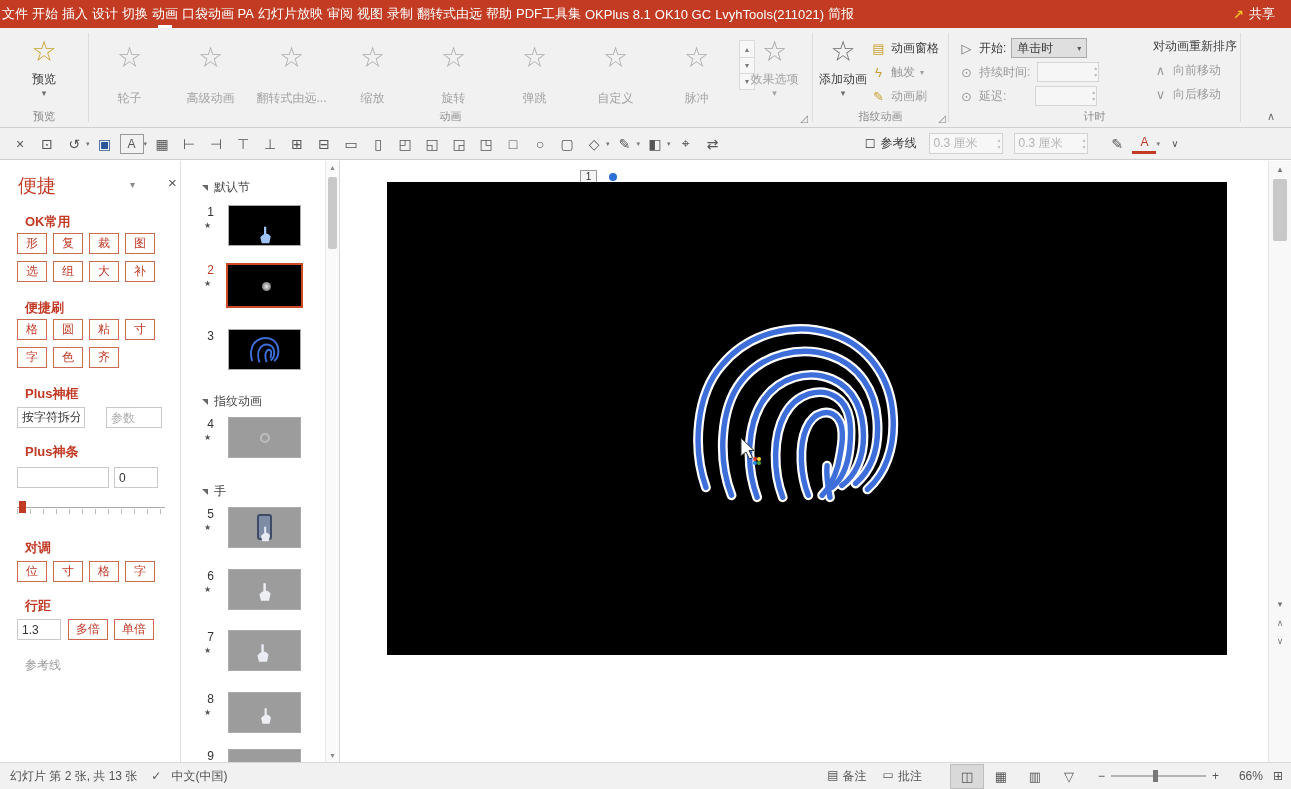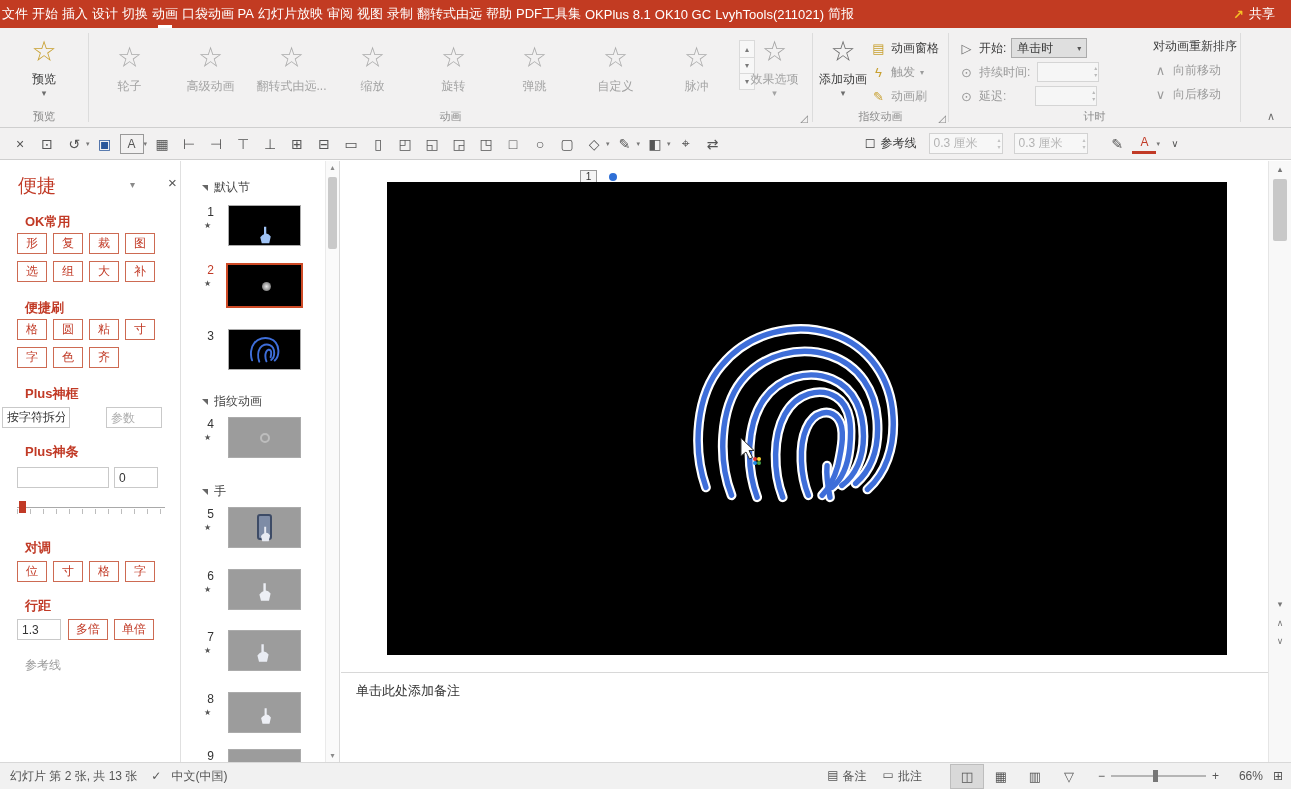--- a/index.html
+++ b/index.html
@@ -18,21 +18,21 @@
 
   
   .ribbon { position:absolute; top:28px; left:0; right:0; height:100px; background:#F2F1F1;
             border-bottom:1px solid #CFCFCF; }
   .rgroup { position:absolute; top:0; height:100%; }
   .glabel { position:absolute; bottom:3px; left:0; right:0; text-align:center; font-size:11px; color:#8a8a8a; }
   .vdiv { position:absolute; top:5px; bottom:5px; width:1px; background:#DCDCDC; }
   .anim-strip { position:absolute; display:flex; }
   .anim-item { width:81px; text-align:center; cursor:default; }
   .anim-star { font-size:28px; line-height:40px; color:#ACACAC; }
-  .anim-label { font-size:12px; color:#A3A3A3; margin-top:0; }
+  .anim-label { font-size:12px; color:#A3A3A3; margin-top:12px; }
   .bigbtn { position:absolute; text-align:center; cursor:default; }
   .bigbtn .ic { font-size:28px; line-height:38px; color:#6d6d6d; }
   .bigbtn .lbl { font-size:12px; color:#3b3b3b; }
   .bigbtn .drop { font-size:9px; color:#6d6d6d; line-height:10px; }
   .bigbtn.dis .ic, .bigbtn.dis .lbl, .bigbtn.dis .drop { color:#A3A3A3; }
   .gallery-scroll { position:absolute; display:flex; flex-direction:column; border:1px solid #DADADA; background:#F7F7F7; }
   .gsbtn { width:14px; height:16px; font-size:8px; color:#7a7a7a; display:flex; align-items:center; justify-content:center; }
   .gsbtn + .gsbtn { border-top:1px solid #DADADA; }
   .smallrow { position:absolute; display:flex; align-items:center; gap:5px; font-size:12px; white-space:nowrap; }
   .sic { font-size:13px; color:#C8A030; width:15px; text-align:center; }
@@ -357,21 +357,21 @@
     <div class="p-abs p-h" style="top:138px;">便捷刷</div>
     <div class="rbtn" style="left:17px;top:158px;">格</div>
     <div class="rbtn" style="left:53px;top:158px;">圆</div>
     <div class="rbtn" style="left:89px;top:158px;">粘</div>
     <div class="rbtn" style="left:125px;top:158px;">寸</div>
     <div class="rbtn" style="left:17px;top:186px;">字</div>
     <div class="rbtn" style="left:53px;top:186px;">色</div>
     <div class="rbtn" style="left:89px;top:186px;">齐</div>
 
     <div class="p-abs p-h" style="top:224px;">Plus神框</div>
-    <input class="pinput" style="left: 2px; top: 246px; width: 68px;" value="按字符拆分">
+    <input class="pinput" style="left: 17px; top: 246px; width: 68px;" value="按字符拆分">
     <input class="pinput" style="left: 106px; top: 246px; width: 56px;" placeholder="参数">
 
     <div class="p-abs p-h" style="top:282px;">Plus神条</div>
     <input class="pinput" style="left: 17px; top: 306px; width: 92px;" value="">
     <input class="pinput" style="left: 114px; top: 306px; width: 44px;" value="0">
     <div class="p-slider-track" style="top:346px;"></div>
     <div class="p-ticks" style="top:348px;"></div>
     <div class="p-handle" style="left:19px;top:340px;"></div>
 
     <div class="p-abs p-h" style="top:378px;">对调</div>
@@ -511,23 +511,20 @@
       </svg>
       <svg viewBox="0 0 24 28" style="position:absolute;left:352px;top:256px;width:24px;height:28px;">
         <path d="M2,0 L2,18 L7,14 L10.5,21 L13.5,19.5 L10,12.5 L15,12.5 Z" fill="#FFFFFF" stroke="#333" stroke-width="1"></path>
         <circle cx="16" cy="21" r="2" fill="#E53935"></circle>
         <circle cx="20" cy="21" r="2" fill="#FDD835"></circle>
         <circle cx="16" cy="25" r="2" fill="#1E88E5"></circle>
         <circle cx="20" cy="25" r="2" fill="#43A047"></circle>
       </svg>
     </div>
 
-    <div class="notes">
-      <div class="notes-text">单击此处添加备注</div>
-    </div>
   </div>
 
   <div class="vscroll">
     <div class="vsbtn" style="top:3px;">▴</div>
     <div class="vsthumb" style="top:18px;height:62px;"></div>
     <div class="vsbtn" style="top:438px;">▾</div>
     <div class="vsbtn" style="top:457px;">∧</div>
     <div class="vsbtn" style="top:475px;">∨</div>
   </div>
 

